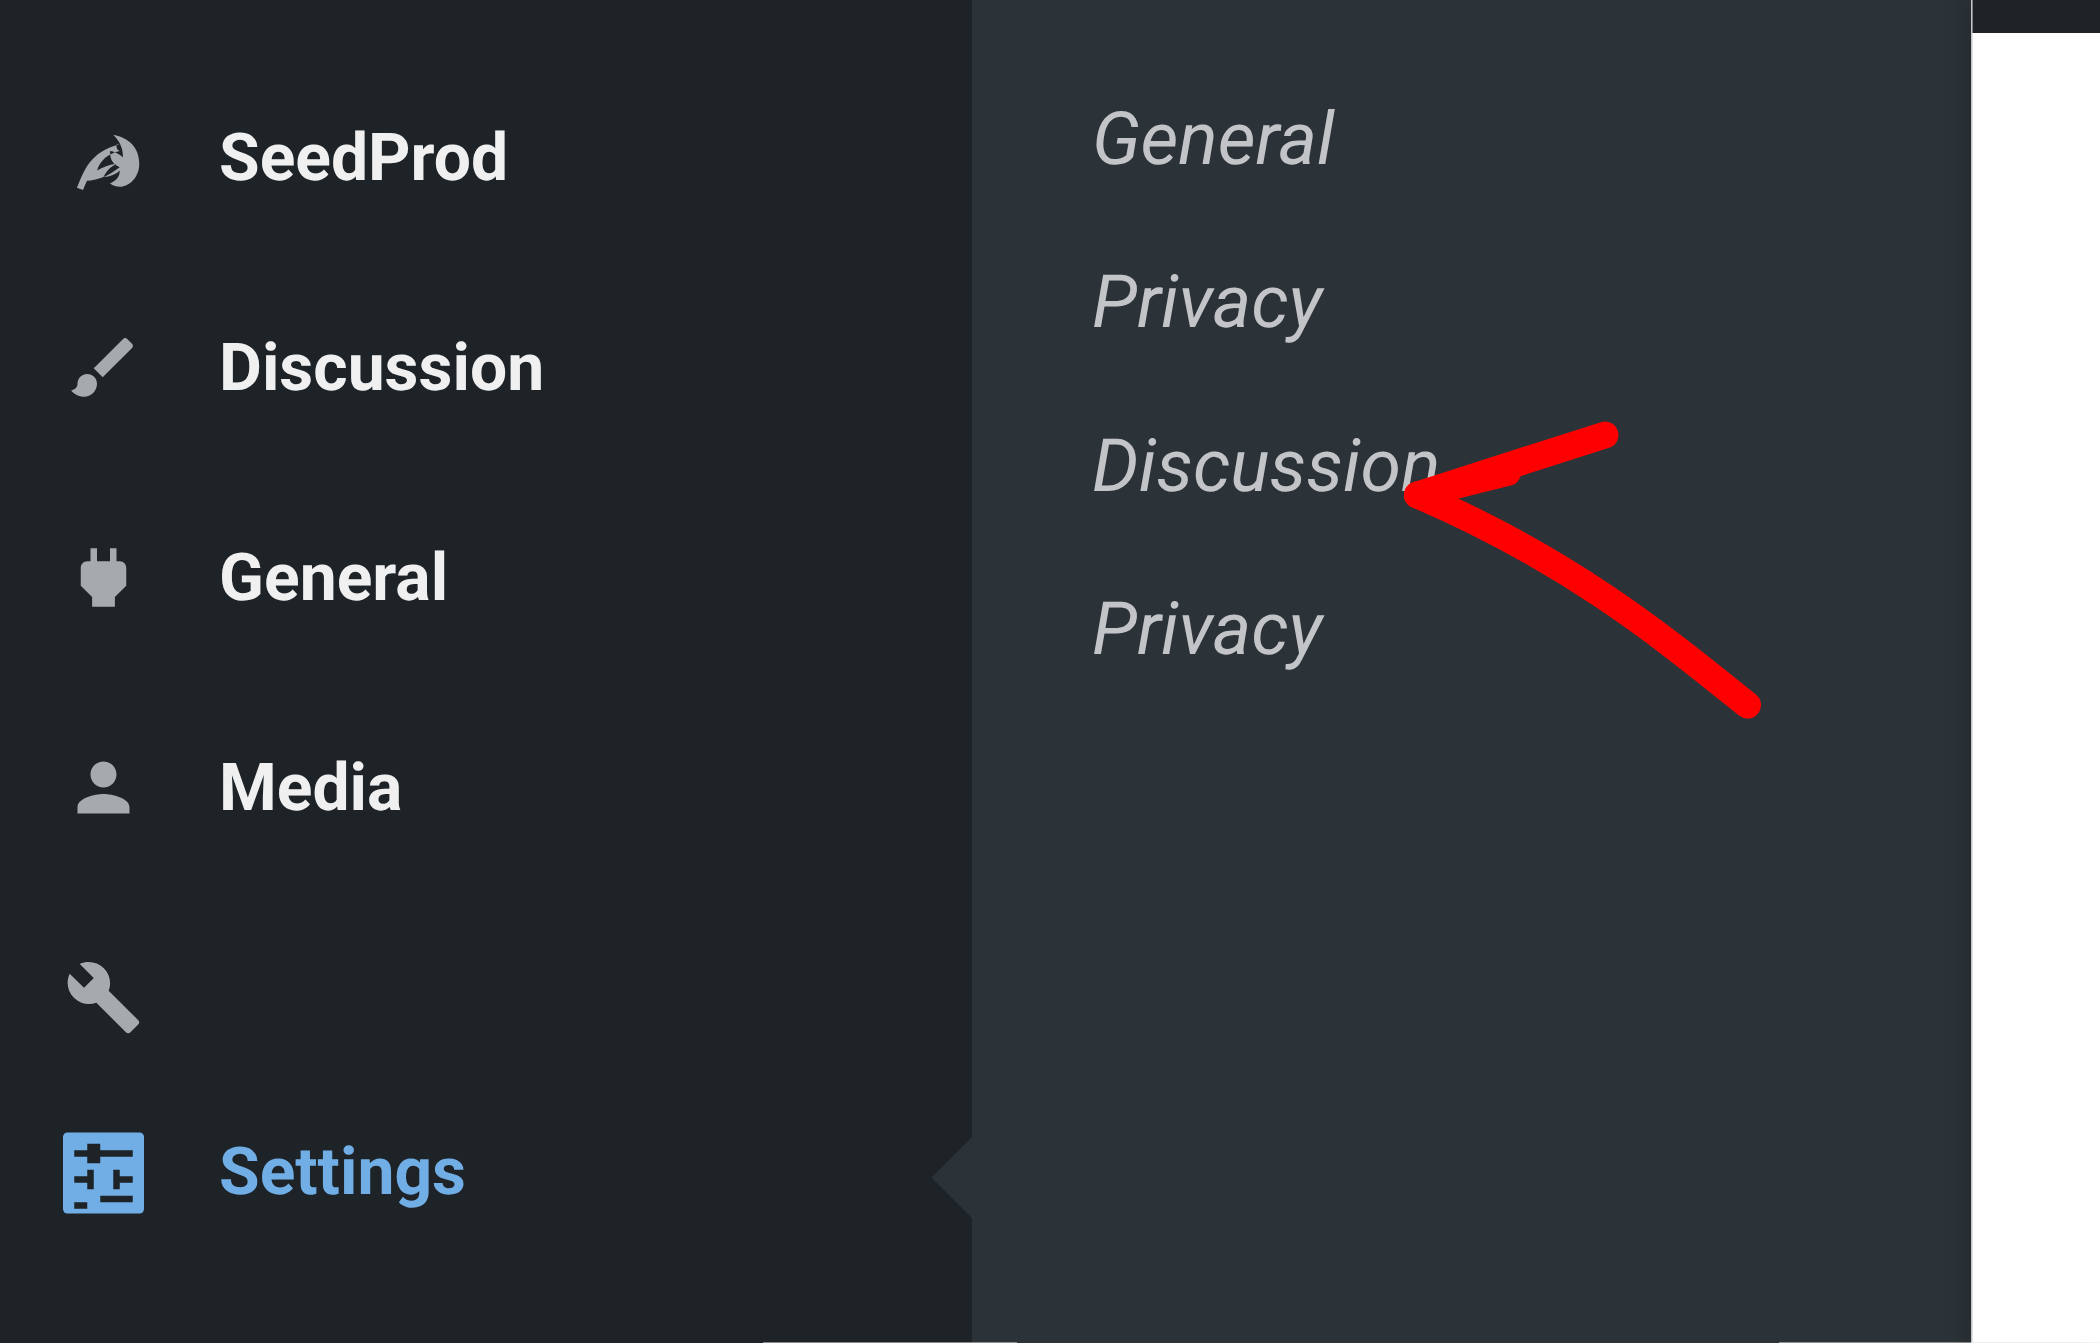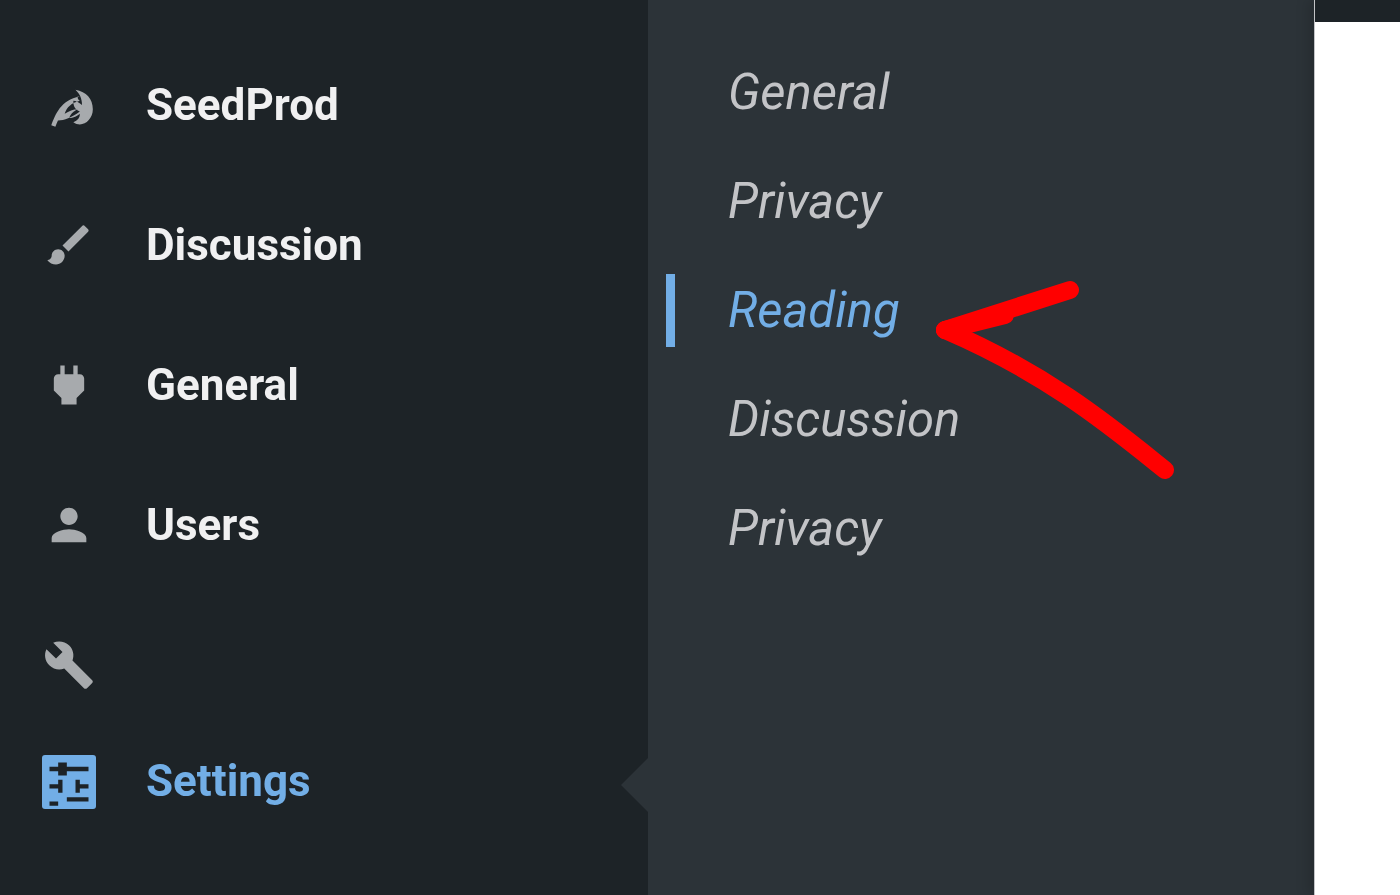--- a/index.html
+++ b/index.html
@@ -164,21 +164,21 @@
     </span>
     <span class="sidebar-item-label">General</span>
   </div>
 
   <div class="sidebar-item">
     <span class="sidebar-item-icon">
       <svg viewBox="0 0 24 24">
           <path d="M12 12c2.21 0 4-1.79 4-4s-1.79-4-4-4-4 1.79-4 4 1.79 4 4 4zm0 2c-2.67 0-8 1.34-8 4v2h16v-2c0-2.66-5.33-4-8-4z"></path>
         </svg>
     </span>
-    <span class="sidebar-item-label">Users</span>
+    <span class="sidebar-item-label">Media</span>
   </div>
 
   <div class="sidebar-item">
     <span class="sidebar-item-icon">
       <svg viewBox="0 0 24 24">
           <path d="M22.7 19l-9.1-9.1c.9-2.3.4-5-1.5-6.9-2-2-5-2.4-7.4-1.3L9 6 6 9 1.6 4.7C.4 7.1.9 10.1 2.9 12.1c1.9 1.9 4.6 2.4 6.9 1.5l9.1 9.1c.4.4 1 .4 1.4 0l2.3-2.3c.5-.4.5-1.1.1-1.4z"></path>
         </svg>
     </span>
   </div>
 
@@ -193,23 +193,20 @@
   </div>
 
 </div>
 
 <div class="submenu">
   <div class="submenu-item">
     <span class="submenu-item-label">General</span>
   </div>
   <div class="submenu-item">
     <span class="submenu-item-label">Privacy</span>
-  </div>
-  <div class="submenu-item active">
-    <span class="submenu-item-label">Reading</span>
   </div>
   <div class="submenu-item">
     <span class="submenu-item-label">Discussion</span>
   </div>
   <div class="submenu-item">
     <span class="submenu-item-label">Privacy</span>
   </div>
 </div>
 
 <div class="page-edge">

